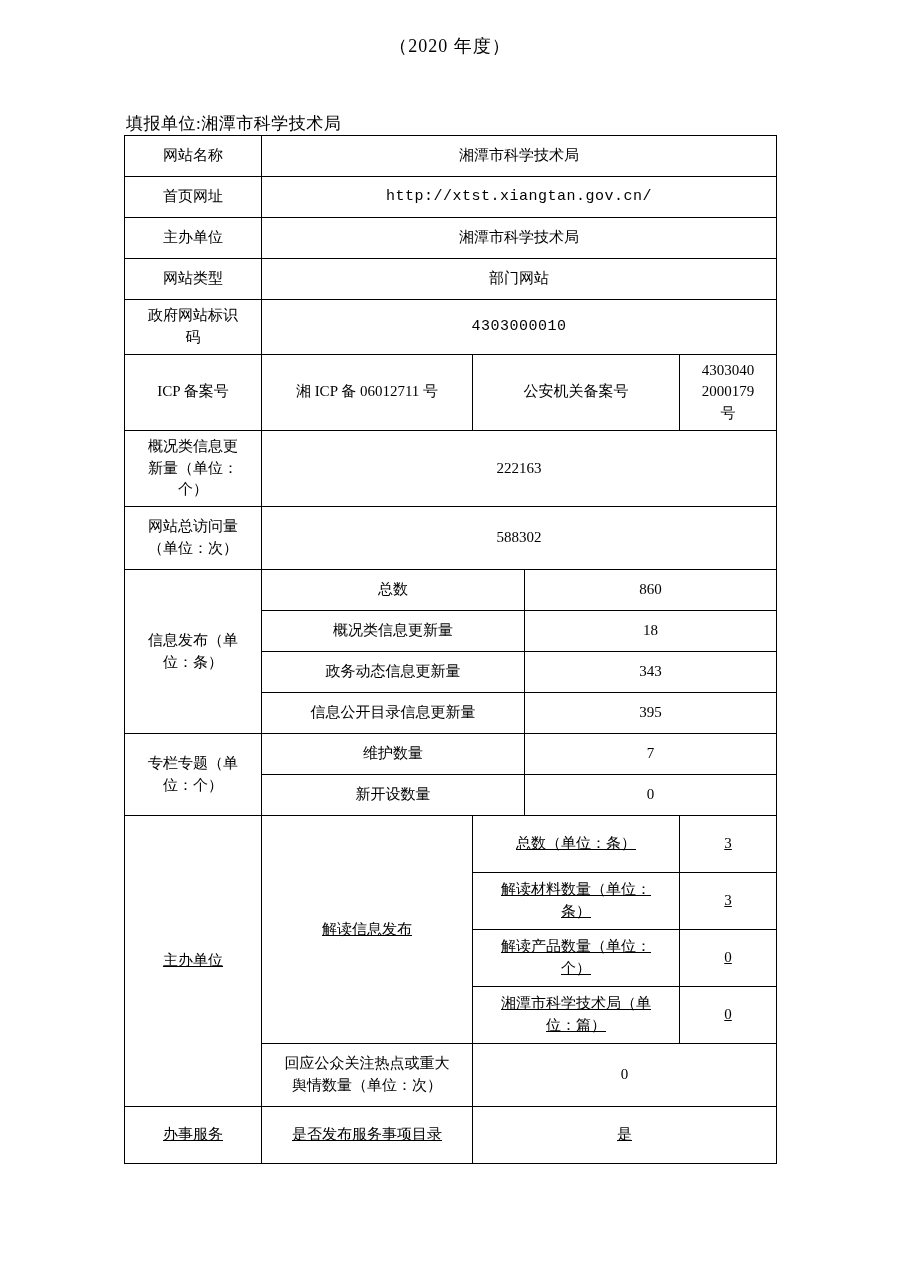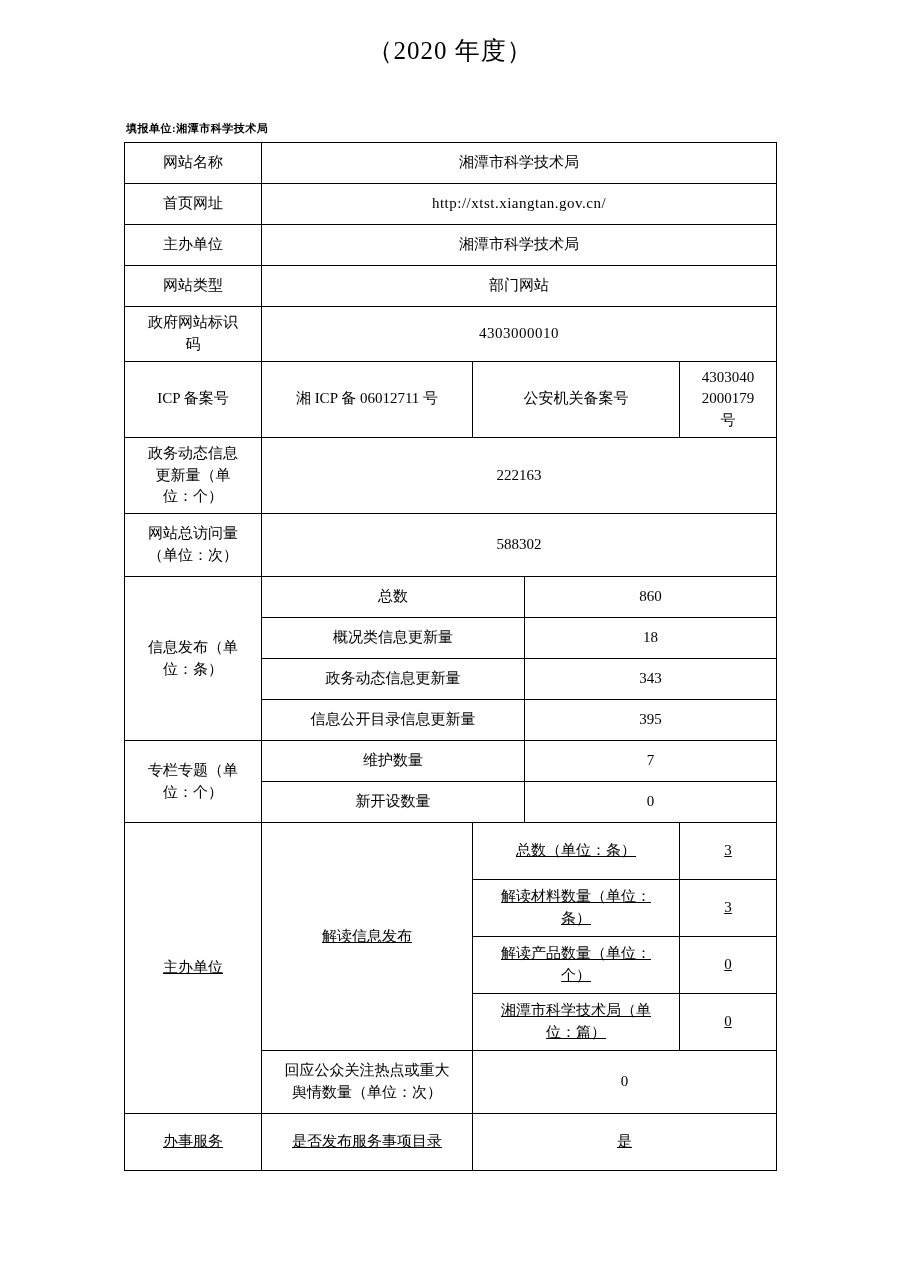--- a/index.html
+++ b/index.html
@@ -26,50 +26,49 @@
     text-align: center;
     font-size: 31px;
     font-weight: bold;
     letter-spacing: 2px;
     margin-top: 112px;
     line-height: 1.3;
     font-family: "DejaVu Sans", "Liberation Sans", sans-serif;
   }
   .doc-subtitle {
     text-align: center;
-    font-size: 25px;
+    font-size: 18px;
     margin-top: 34px;
     letter-spacing: 1px;
   }
   .unit-line {
-    font-size: 11px;
-    font-weight: bold;
+    font-size: 17px;
+    font-weight: normal;
     margin-top: 54px;
-    margin-bottom: 6px;
     padding-left: 2px;
     letter-spacing: 0.5px;
   }
   table.report {
     border-collapse: collapse;
     width: 652px;
     table-layout: fixed;
     font-size: 15px;
   }
   table.report td {
     border: 1px solid #000000;
     text-align: center;
     vertical-align: middle;
     padding: 5px 20px;
     line-height: 1.45;
     word-break: break-all;
   }
   .r1 { height: 30px; }
   .r2 { height: 46px; text-decoration: underline; }
   .r3 { height: 52px; }
-  .mono { font-family: Liberation Serif, serif; letter-spacing: 0.5px; }
+  .mono { font-family: Liberation Mono, monospace; letter-spacing: 0.5px; }
 </style>
 </head>
 <body>
 
 <div class="page">
 
   <div class="doc-subtitle">（2020 年度）</div>
   <div class="unit-line">填报单位:湘潭市科学技术局</div>
 
   <table class="report">
@@ -102,21 +101,21 @@
         <td class="r1">政府网站标识码</td>
         <td class="r1 mono" colspan="5">4303000010</td>
       </tr>
       <tr>
         <td class="r3">ICP 备案号</td>
         <td class="r3" colspan="2">湘 ICP 备 06012711 号</td>
         <td class="r3" colspan="2">公安机关备案号</td>
         <td class="r3">43030402000179 号</td>
       </tr>
       <tr>
-        <td class="r3">政务动态信息更新量（单位：个）</td>
+        <td class="r3">概况类信息更新量（单位：个）</td>
         <td class="r3" colspan="5">222163</td>
       </tr>
       <tr>
         <td class="r3">网站总访问量（单位：次）</td>
         <td class="r3" colspan="5">588302</td>
       </tr>
 
       <tr>
         <td class="r1" rowspan="4">信息发布（单位：条）</td>
         <td class="r1" colspan="3">总数</td>

